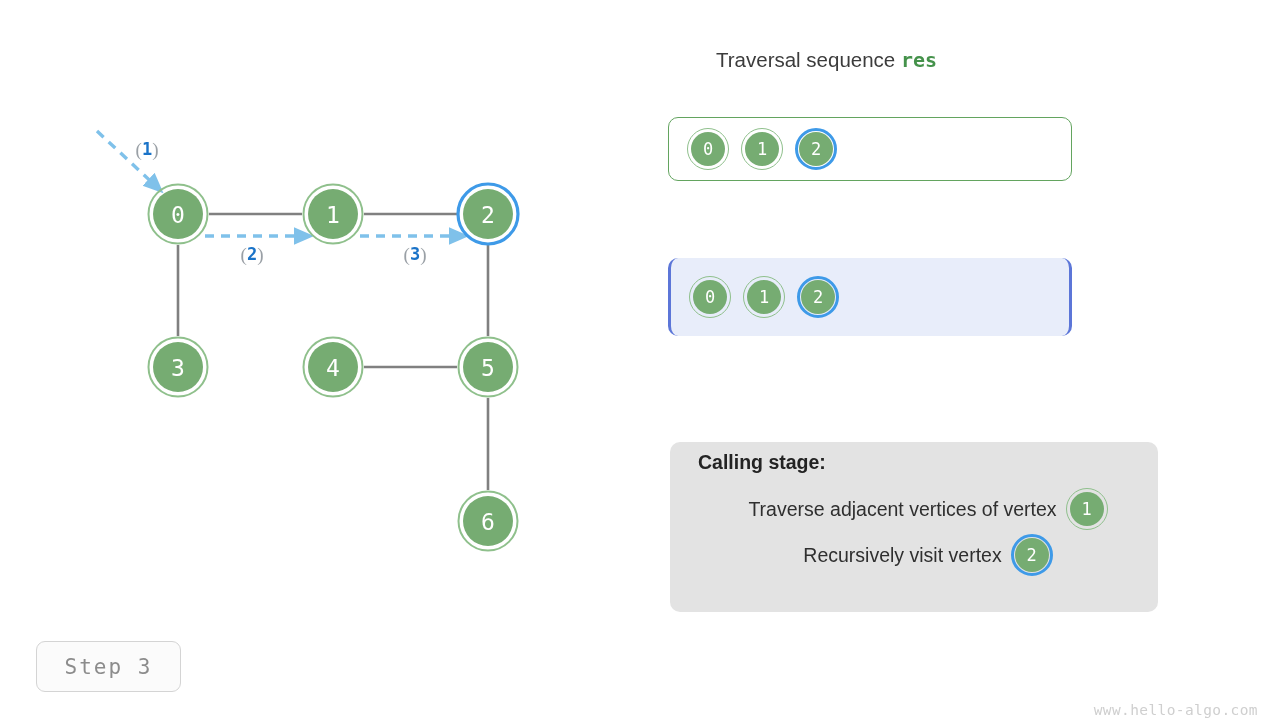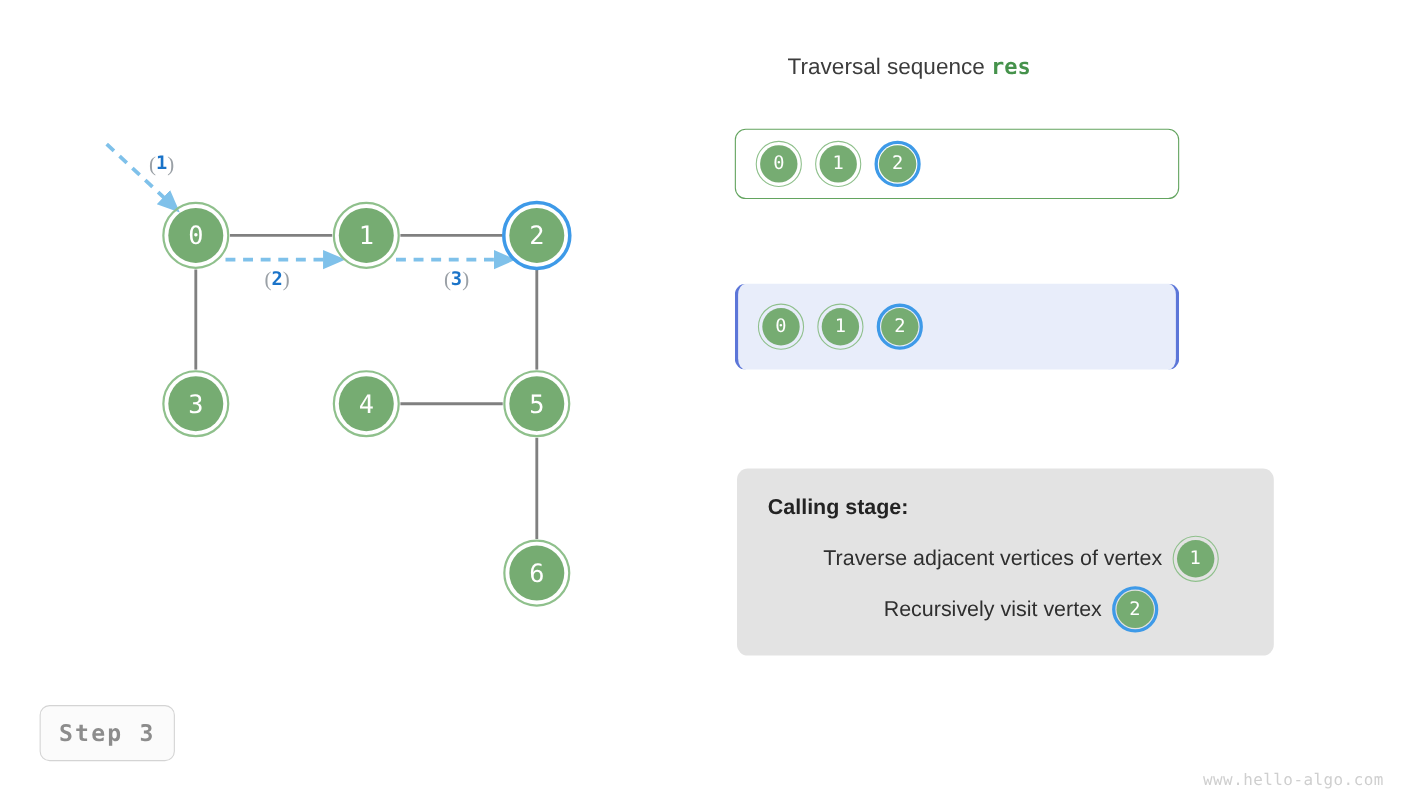--- a/index.html
+++ b/index.html
@@ -42,31 +42,31 @@
     fill: #1a73c8;
     font-family: "DejaVu Sans Mono", "Liberation Mono", monospace;
     font-size: 17px;
     font-weight: bold;
   }
 
   
   #step-badge {
     position: absolute;
     left: 36px; top: 641px;
-    width: 123px; height: 51px;
+    width: 145px; height: 51px;
     box-sizing: border-box;
     border: 1px solid #d4d4d4;
     border-radius: 9px;
     background: #fbfbfb;
     display: flex;
     align-items: center;
     justify-content: center;
     font-family: "DejaVu Sans Mono", "Liberation Mono", monospace;
     font-size: 21px;
-    font-weight: bold;
+    font-weight: normal;
     letter-spacing: 2px;
     color: #8c8c8c;
   }
 
   
   #watermark {
     position: absolute;
     right: 22px; bottom: 2px;
     font-family: "DejaVu Sans Mono", "Liberation Mono", monospace;
     font-size: 14.5px;
@@ -156,26 +156,26 @@
     border-radius: 10px;
     display: flex;
     align-items: center;
     padding-left: 18px;
     gap: 12px;
   }
 
   
   #calling-stage {
     position: absolute;
-    left: 2px; top: 426px;
+    left: 2px; top: 442px;
     width: 488px; height: 170px;
     box-sizing: border-box;
     background: #e3e3e3;
     border-radius: 10px;
-    padding: 24px 0 0 28px;
+    padding: 9px 0 0 28px;
   }
   #calling-stage .cs-title {
     font-size: 19.5px;
     font-weight: bold;
     color: #232323;
     margin-bottom: 12px;
   }
   #calling-stage .cs-line {
     font-size: 19.5px;
     color: #2f2f2f;

